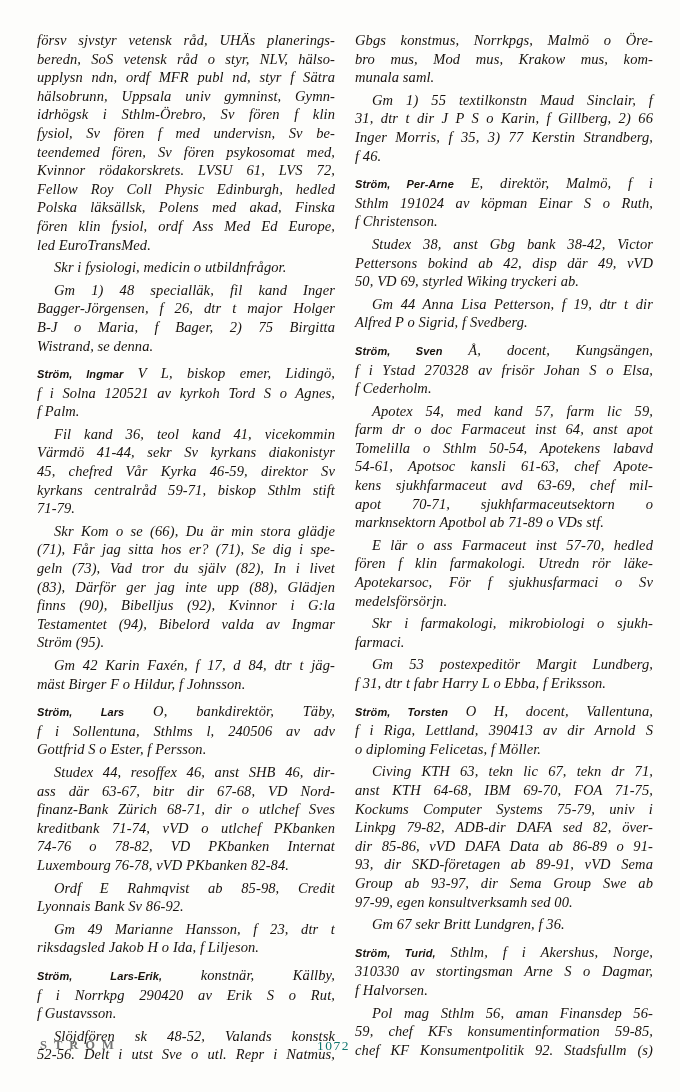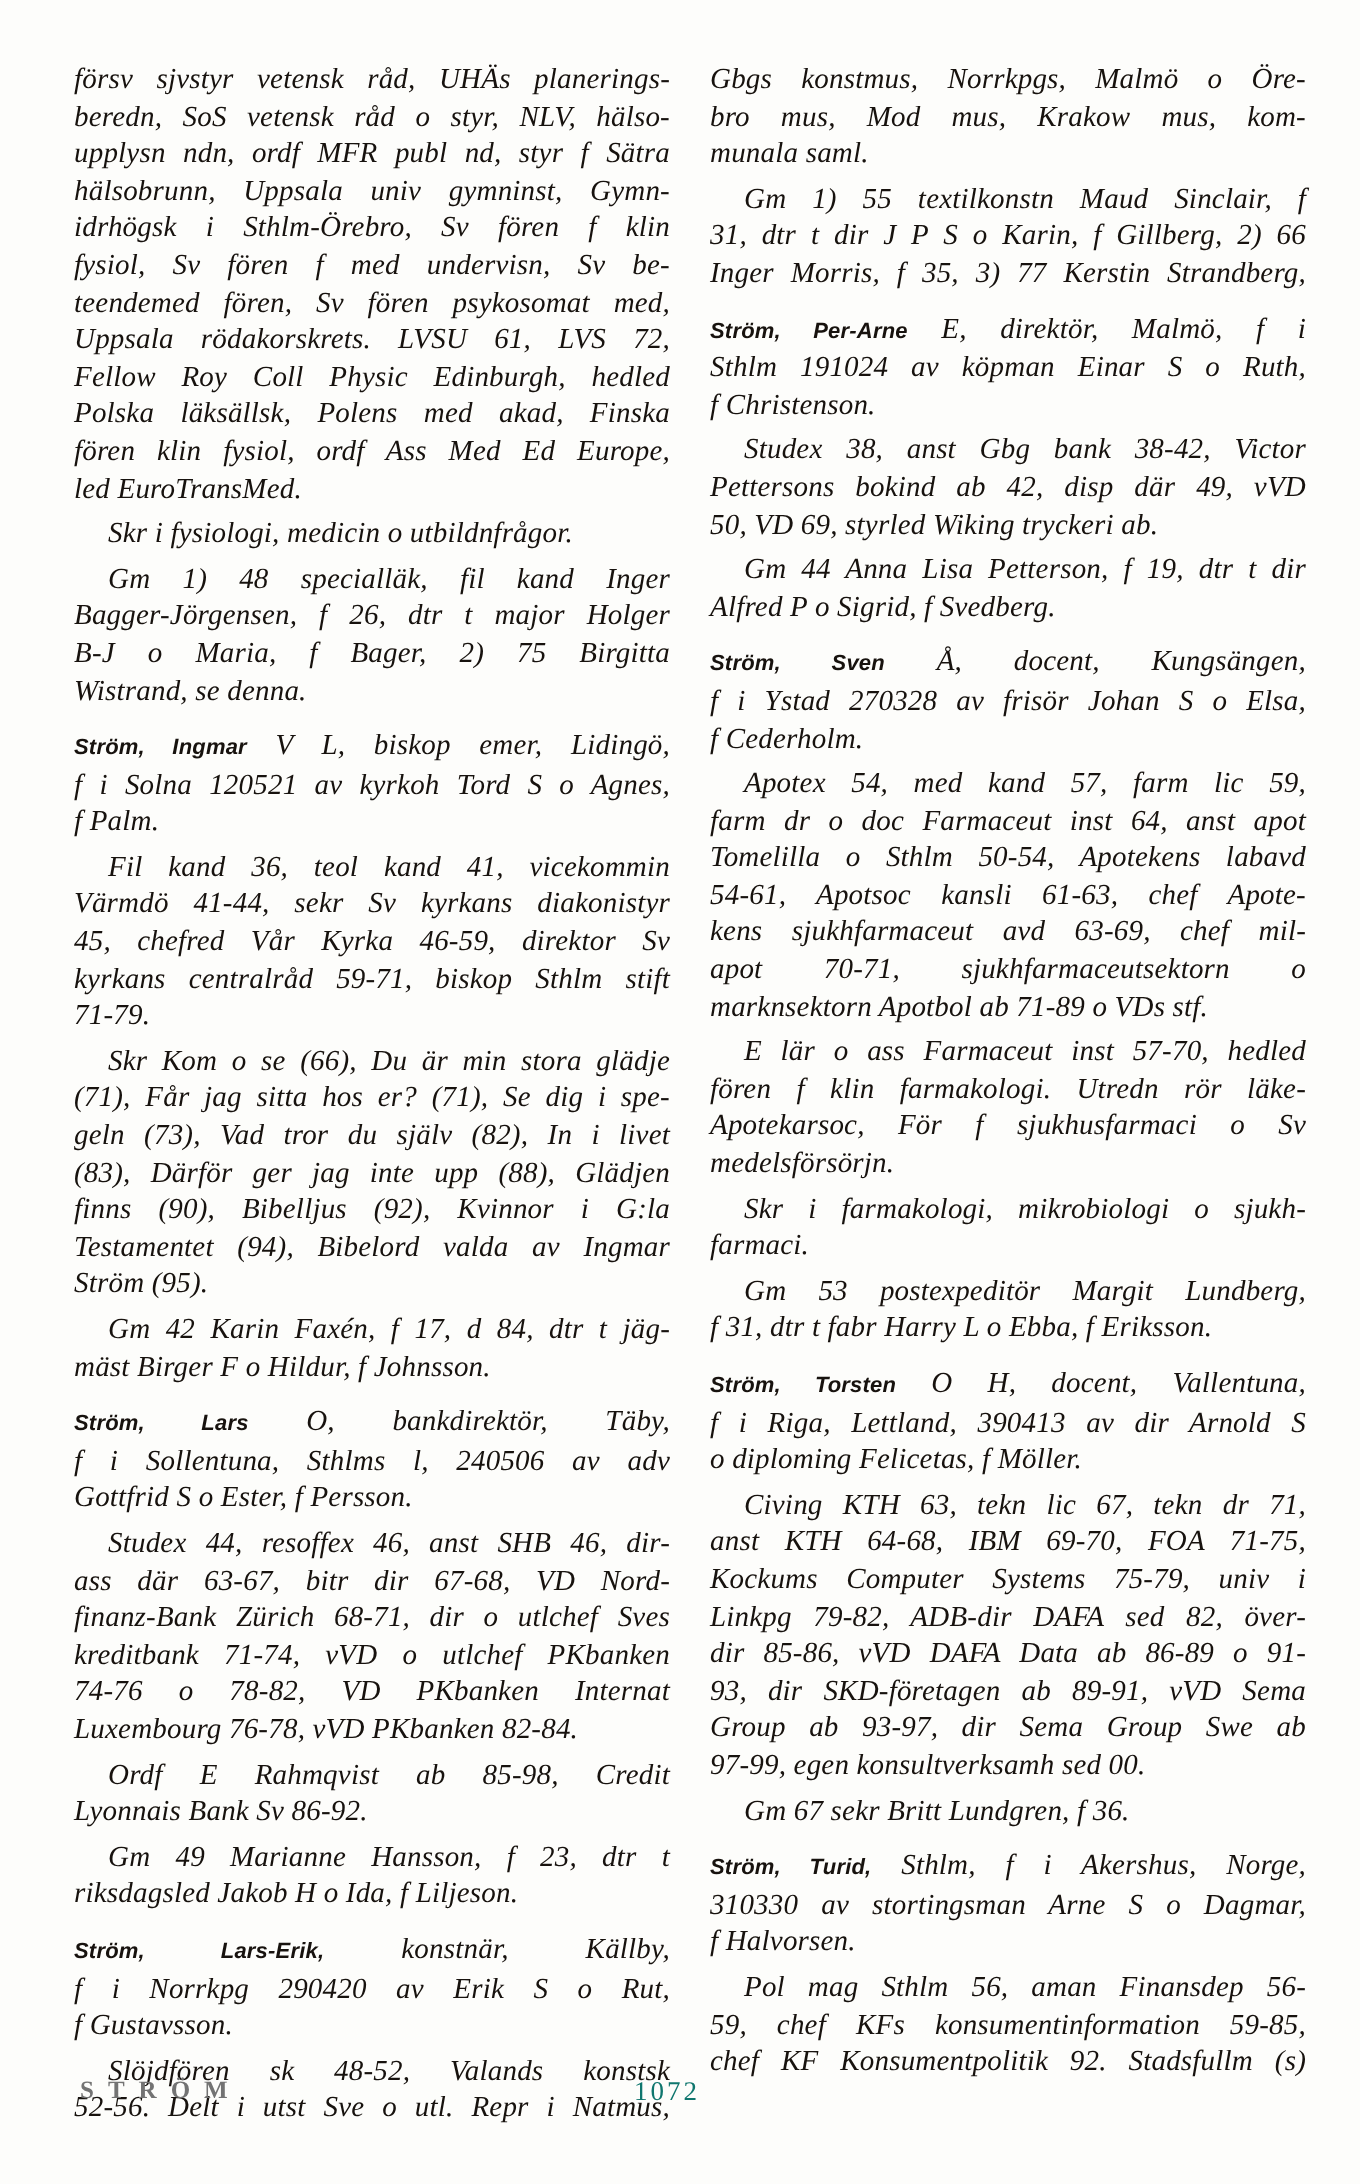--- a/index.html
+++ b/index.html
@@ -69,21 +69,21 @@
 <div class="page">
   <div class="col col-left">
       <div class="para">
         <div class="ln">försv sjvstyr vetensk råd, UHÄs planerings-</div>
         <div class="ln">beredn, SoS vetensk råd o styr, NLV, hälso-</div>
         <div class="ln">upplysn ndn, ordf MFR publ nd, styr f Sätra</div>
         <div class="ln">hälsobrunn, Uppsala univ gymninst, Gymn-</div>
         <div class="ln">idrhögsk i Sthlm-Örebro, Sv fören f klin</div>
         <div class="ln">fysiol, Sv fören f med undervisn, Sv be-</div>
         <div class="ln">teendemed fören, Sv fören psykosomat med,</div>
-        <div class="ln">Uppsala rödakorskrets. LVSU 61, LVS 72,</div>
+        <div class="ln">Kvinnor rödakorskrets. LVSU 61, LVS 72,</div>
         <div class="ln">Fellow Roy Coll Physic Edinburgh, hedled</div>
         <div class="ln">Polska läksällsk, Polens med akad, Finska</div>
         <div class="ln">fören klin fysiol, ordf Ass Med Ed Europe,</div>
         <div class="ln end">led EuroTransMed.</div>
       </div>
       <div class="para">
         <div class="ln ind end">Skr i fysiologi, medicin o utbildnfrågor.</div>
       </div>
       <div class="para">
         <div class="ln ind">Gm 1) 48 specialläk, fil kand Inger</div>
@@ -150,20 +150,21 @@
   <div class="col col-right">
       <div class="para">
         <div class="ln">Gbgs konstmus, Norrkpgs, Malmö o Öre-</div>
         <div class="ln">bro mus, Mod mus, Krakow mus, kom-</div>
         <div class="ln end">munala saml.</div>
       </div>
       <div class="para">
         <div class="ln ind">Gm 1) 55 textilkonstn Maud Sinclair, f</div>
         <div class="ln">31, dtr t dir J P S o Karin, f Gillberg, 2) 66</div>
         <div class="ln">Inger Morris, f 35, 3) 77 Kerstin Strandberg,</div>
+        <div class="ln end">f 46.</div>
       </div>
       <div class="para gap">
         <div class="ln"><b class="hw">Ström, Per-Arne</b> E, direktör, Malmö, f i</div>
         <div class="ln">Sthlm 191024 av köpman Einar S o Ruth,</div>
         <div class="ln end">f Christenson.</div>
       </div>
       <div class="para">
         <div class="ln ind">Studex 38, anst Gbg bank 38-42, Victor</div>
         <div class="ln">Pettersons bokind ab 42, disp där 49, vVD</div>
         <div class="ln end">50, VD 69, styrled Wiking tryckeri ab.</div>

